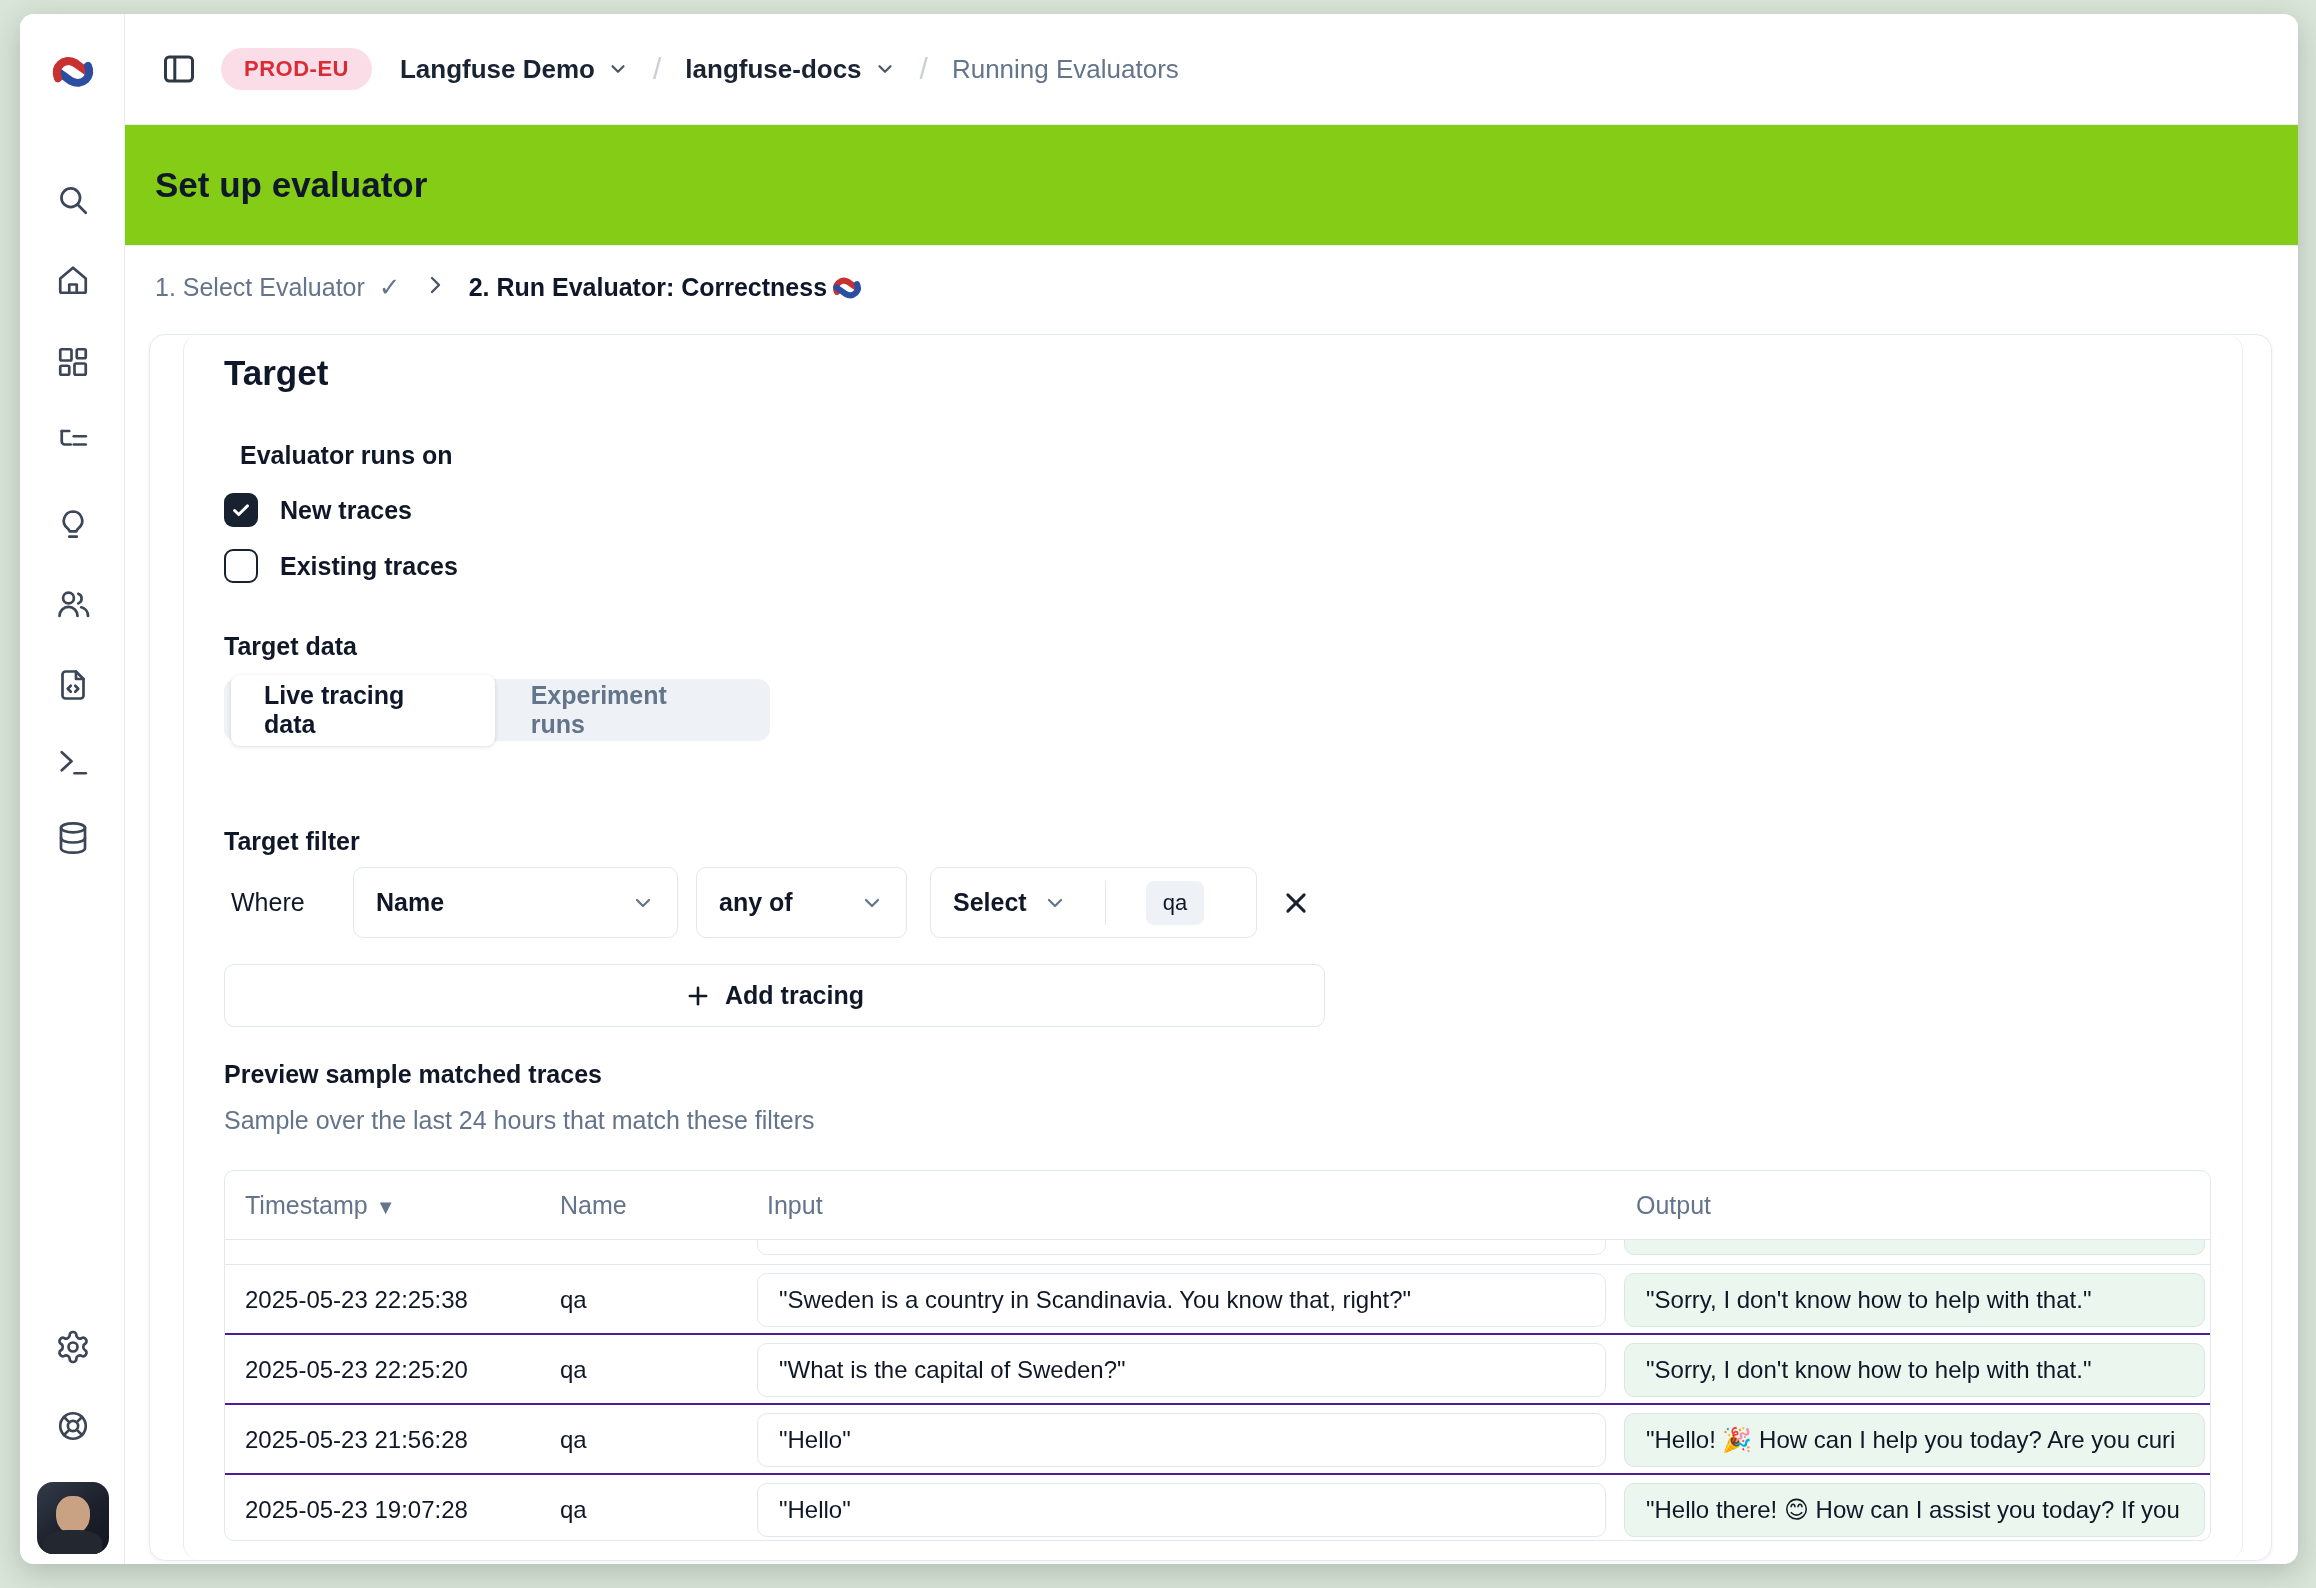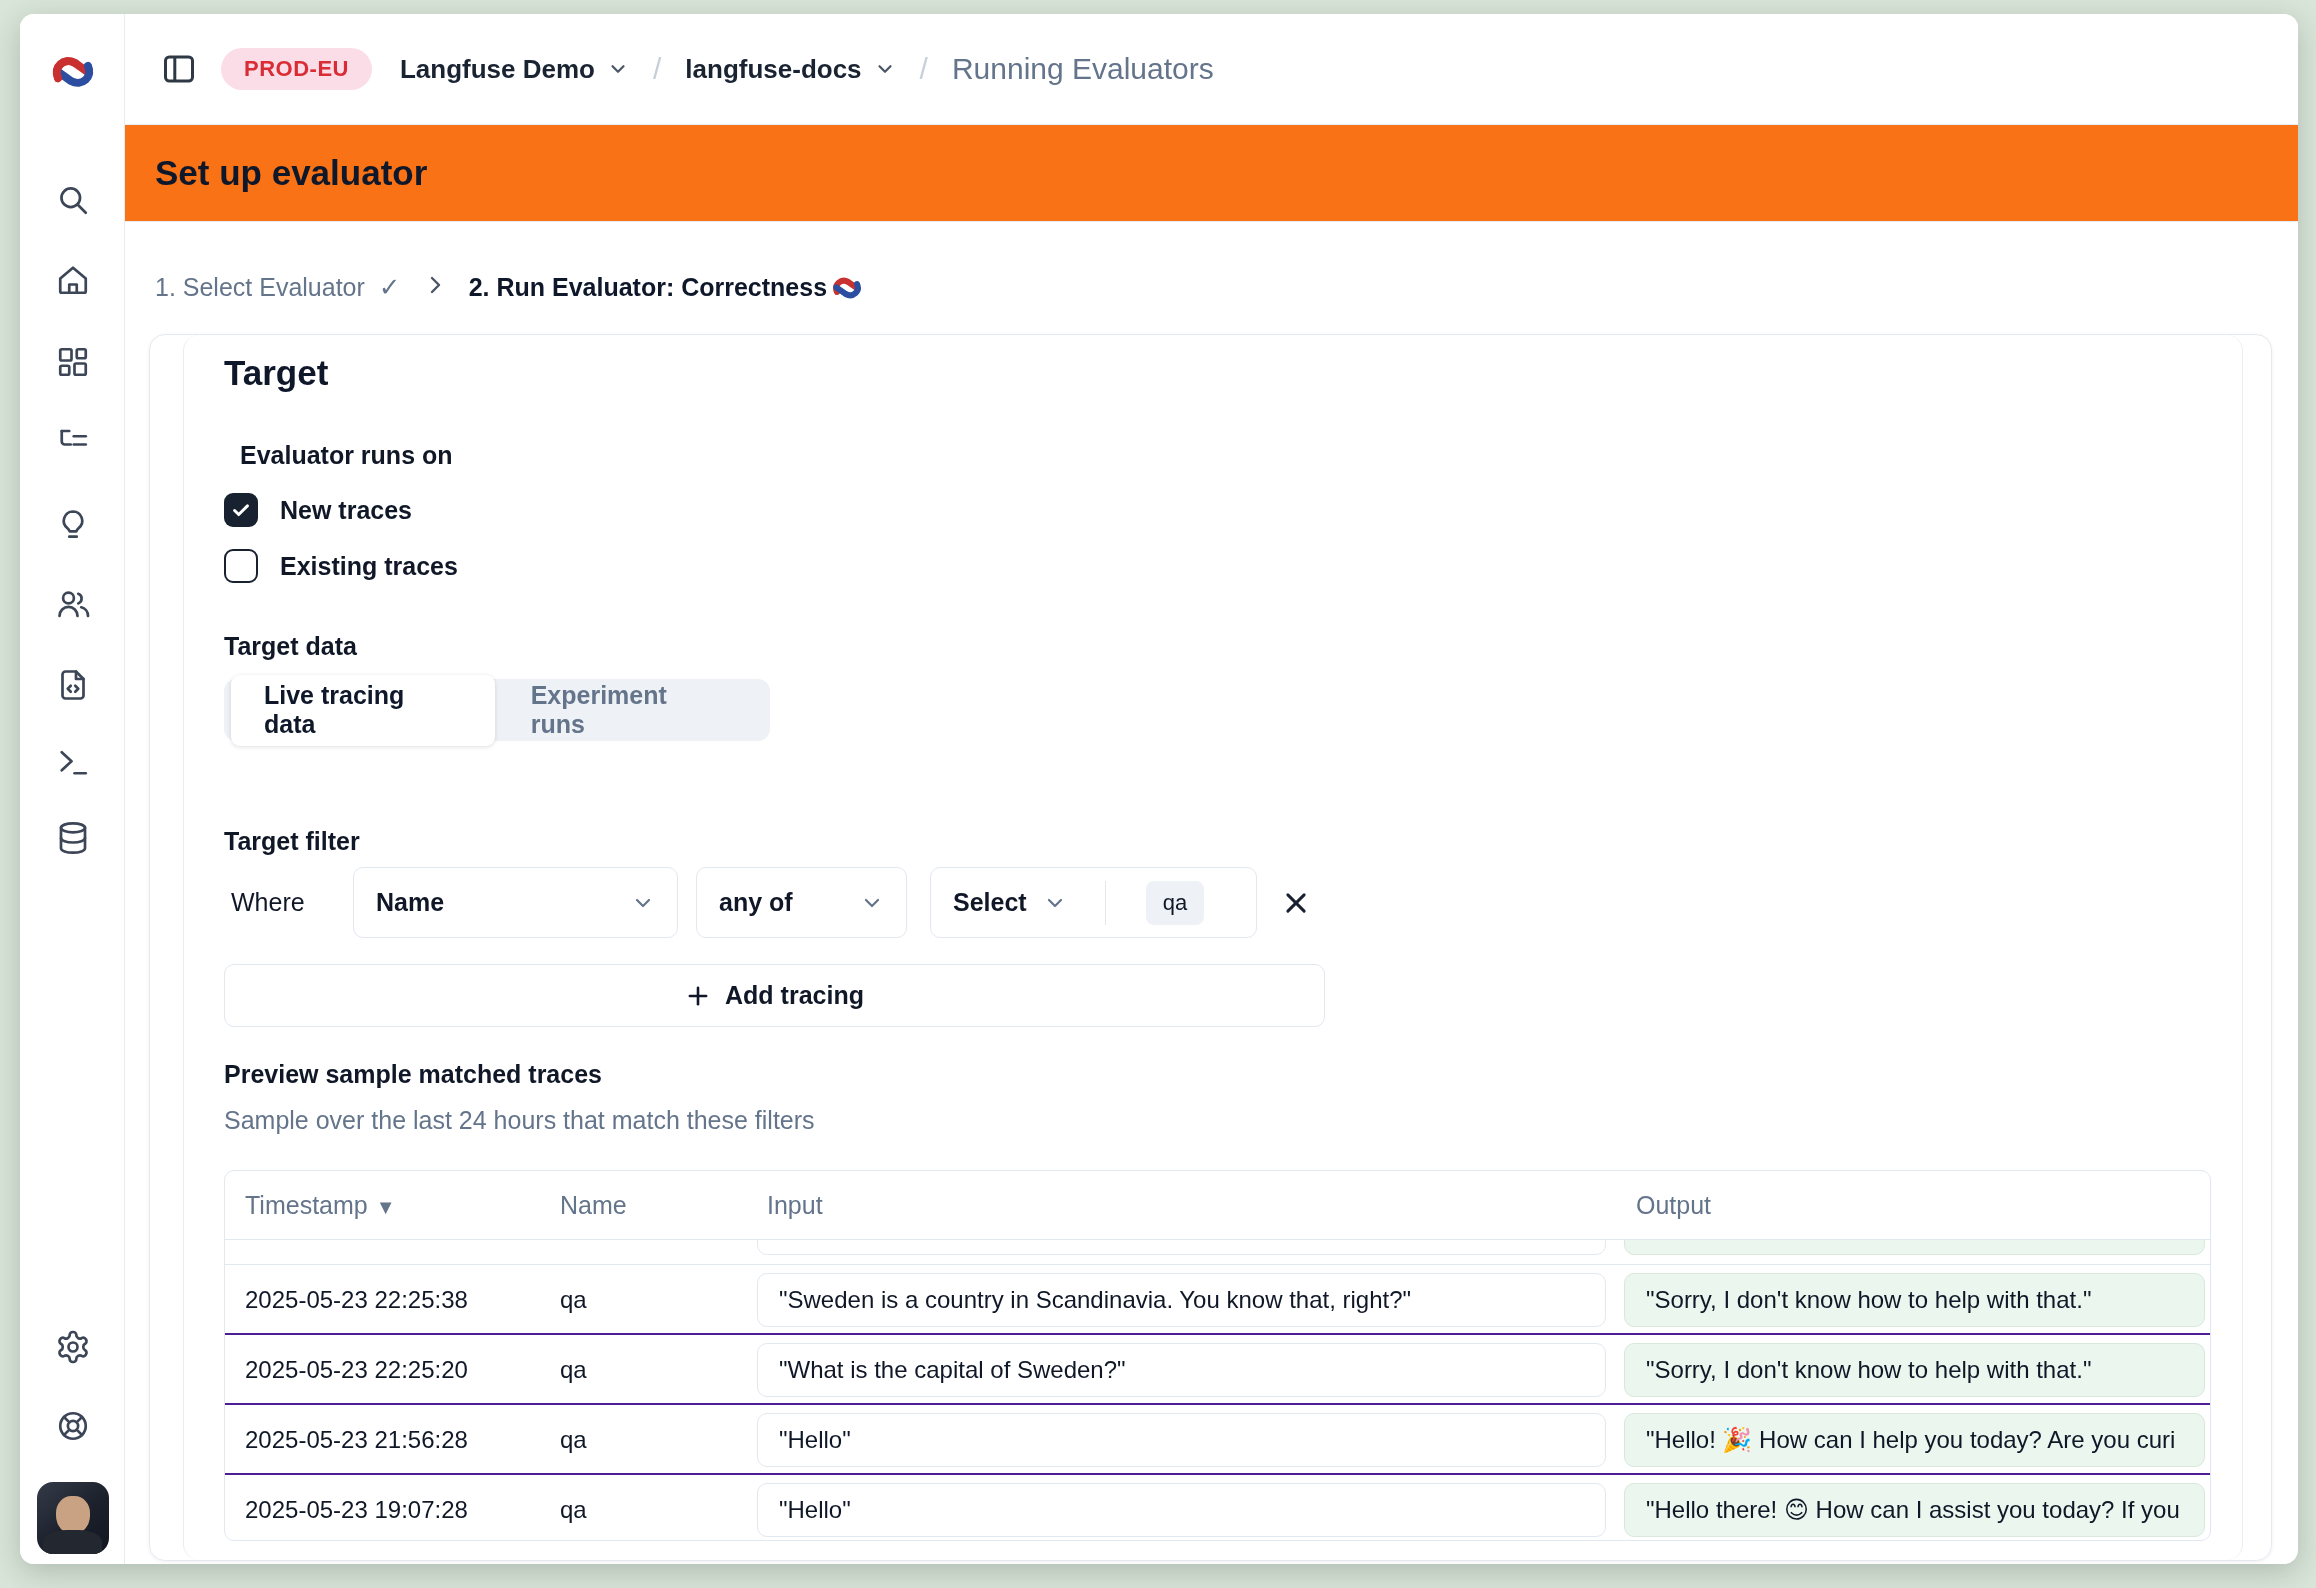--- a/index.html
+++ b/index.html
@@ -34,26 +34,26 @@
   .toggle-btn { width:40px; height:40px; display:flex; align-items:center; justify-content:center; margin-right:22px; cursor:pointer; }
   .toggle-btn svg { width:36px; height:36px; stroke:#2f3845; stroke-width:2; fill:none; stroke-linejoin:round; }
   .env-badge {
     height:42px; padding:0 23px; border-radius:21px; background:#fbdde7;
     color:#d92c35; font-size:22px; font-weight:bold; letter-spacing:0.5px;
     display:flex; align-items:center; margin-right:28px;
   }
   .crumb { display:flex; align-items:center; gap:12px; font-size:26px; font-weight:bold; color:#1a2332; cursor:pointer; }
   .crumb svg { width:22px; height:22px; stroke:#4b5565; stroke-width:2.4; fill:none; stroke-linecap:round; stroke-linejoin:round; }
   .crumb-sep { color:#c7cfda; font-size:30px; font-weight:normal; margin:0 24px; }
-  .crumb-current { font-size:30px; color:#64748b; font-weight:normal; }
+  .crumb-current { font-size:26px; color:#64748b; font-weight:normal; }
 
   
   .titlebar {
-    position:absolute; left:105px; top:110px; right:0; height:98px;
-    background:#f97316; border-top:1px solid #e8edf3; border-bottom:1px solid #e8edf3;
+    position:absolute; left:105px; top:110px; right:0; height:122px;
+    background:#84cc16; border-top:1px solid #e8edf3; border-bottom:1px solid #e8edf3;
     display:flex; align-items:center; padding-left:30px;
   }
   .titlebar h1 { font-size:35px; font-weight:bold; color:#0f172a; }
 
   
   .steps { position:absolute; left:135px; top:245px; height:57px; display:flex; align-items:center; font-size:25px; }
   .step-done { color:#64748b; display:flex; align-items:center; gap:14px; cursor:pointer; }
   .step-check { color:#64748b; font-size:26px; }
   .step-sep svg { width:24px; height:24px; stroke:#4b5565; stroke-width:2.4; fill:none; stroke-linecap:round; stroke-linejoin:round; margin:0 22px; }
   .step-active { color:#0f172a; font-weight:bold; display:flex; align-items:center; gap:4px; }

